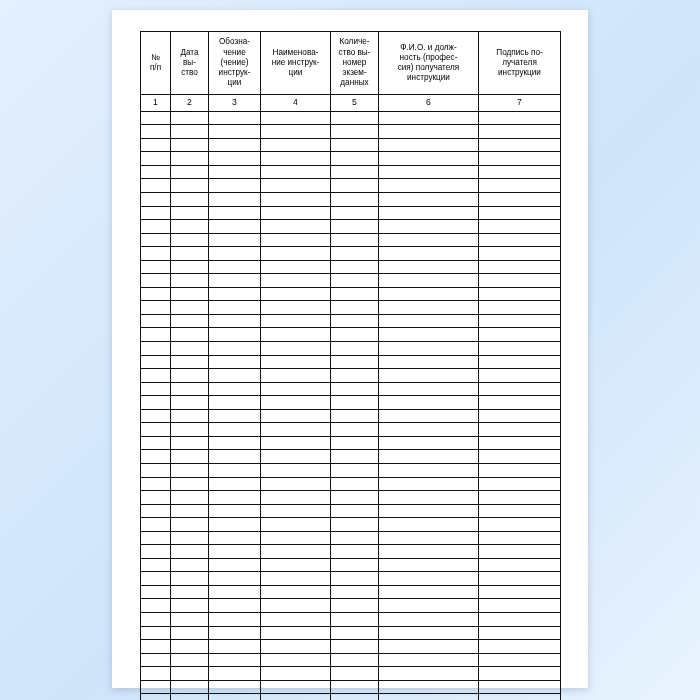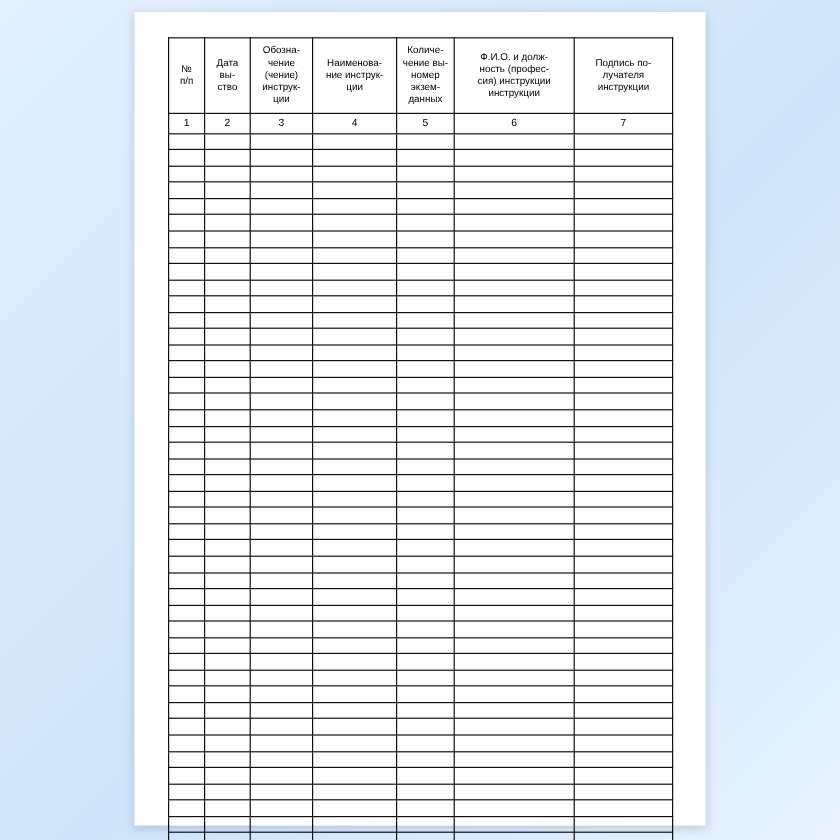--- a/index.html
+++ b/index.html
@@ -108,29 +108,29 @@
                 <span class="hdr-line">инструк-</span>
                 <span class="hdr-line">ции</span>
               </th>
               <th class="c4">
                 <span class="hdr-line">Наименова-</span>
                 <span class="hdr-line">ние инструк-</span>
                 <span class="hdr-line">ции</span>
               </th>
               <th class="c5">
                 <span class="hdr-line">Количе-</span>
-                <span class="hdr-line">чение вы-</span>
+                <span class="hdr-line">ство вы-</span>
                 <span class="hdr-line">номер</span>
                 <span class="hdr-line">экзем-</span>
                 <span class="hdr-line">данных</span>
               </th>
               <th class="c6">
                 <span class="hdr-line">Ф.И.О. и долж-</span>
                 <span class="hdr-line">ность (профес-</span>
-                <span class="hdr-line">сия) инструкции</span>
+                <span class="hdr-line">сия) получателя</span>
                 <span class="hdr-line">инструкции</span>
               </th>
               <th class="c7">
                 <span class="hdr-line">Подпись по-</span>
                 <span class="hdr-line">лучателя</span>
                 <span class="hdr-line">инструкции</span>
               </th>
             </tr>
           <tr id="numhdr-row">
               <th class="c1 num-row-cell">1</th>

